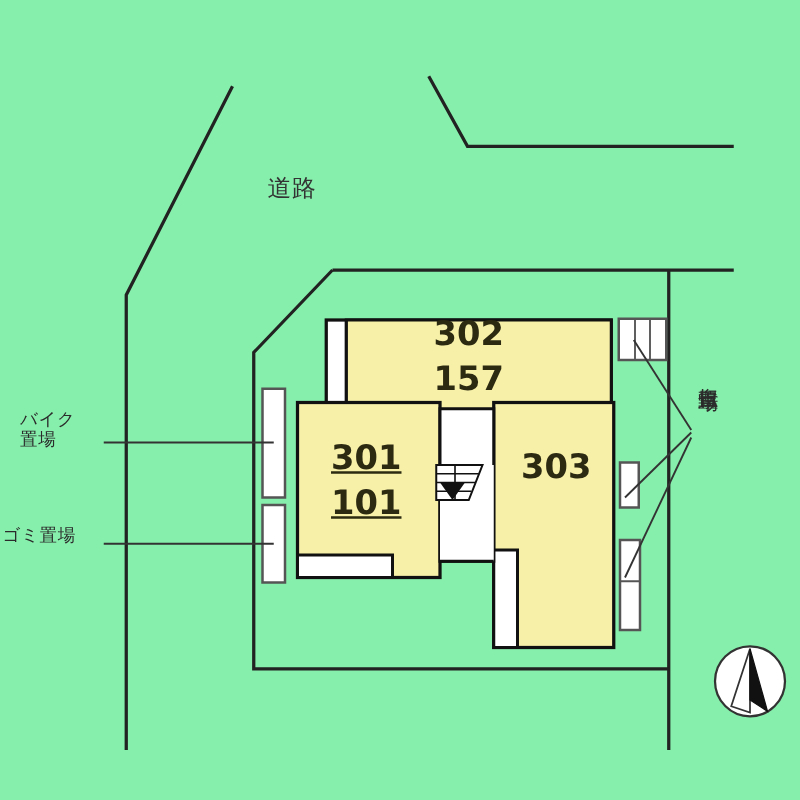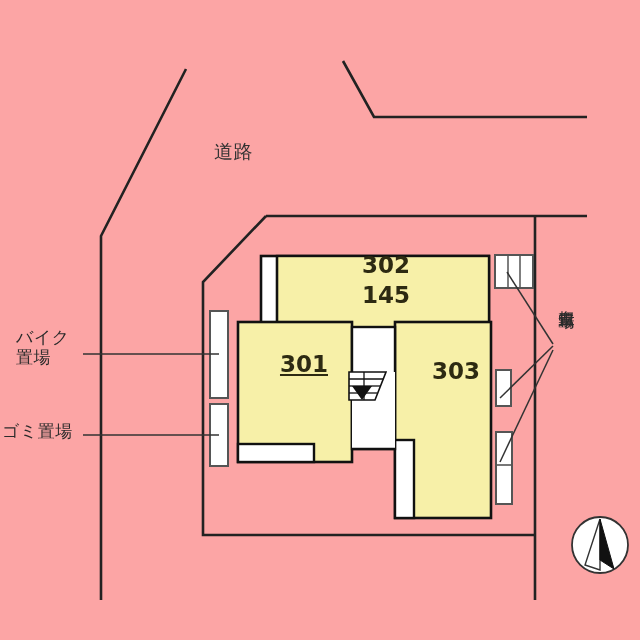--- a/index.html
+++ b/index.html
@@ -5,28 +5,28 @@
 <style>
   html,body{margin:0;padding:0;background:#ffffff;}
   body{
     width:640px;height:640px;
     font-family:"Liberation Sans","DejaVu Sans",sans-serif;
     overflow:hidden;
     position:relative;
   }
   #stage{
     position:absolute;left:0;top:0;width:640px;height:640px;
-    background:#fca5a5;
+    background:#86efac;
   }
   svg#plan{position:absolute;left:0;top:0;width:640px;height:640px;display:block;}
 
   .txt-label{
     position:absolute;
     color:#2b2b2b;
-    font-size:17px;
+    font-size:14px;
     line-height:1.25;
     letter-spacing:0.5px;
     white-space:nowrap;
     font-family:"DejaVu Sans","Liberation Sans",sans-serif;
   }
   .txt-road{
     left:214px;top:140px;
     font-size:19px;
     color:#333;
   }
@@ -43,24 +43,24 @@
     writing-mode:vertical-rl;
     text-orientation:upright;
     line-height:1.1;
     font-size:16px;
     letter-spacing:1px;
   }
   .unit-num{
     position:absolute;
     font-family:"DejaVu Sans","Liberation Sans",sans-serif;
     font-weight:bold;
-    font-size:23px;
+    font-size:27px;
     color:#2d2a12;
     line-height:1.32;
-    text-align:right;
+    text-align:center;
     white-space:nowrap;
     letter-spacing:0px;
   }
   .u-302{left:340px;top:250px;width:70px;}
   .u-301{left:258px;top:349px;width:70px;text-decoration:underline;}
   .u-303{left:410px;top:356px;width:70px;}
 </style>
 </head>
 <body>
 
@@ -153,24 +153,25 @@
     <div>バイク</div>
     <div>置場</div>
   </div>
 
   <div class="txt-label txt-trash">ゴミ置場</div>
 
   <div class="txt-label txt-cycle">自転車置場</div>
 
   <div class="unit-num u-302">
     <div>302</div>
-    <div>145</div>
+    <div>157</div>
   </div>
 
   <div class="unit-num u-301">
     <div>301</div>
+    <div>101</div>
   </div>
 
   <div class="unit-num u-303">
     <div>303</div>
   </div>
 
 </div>
 
 </body></html>

